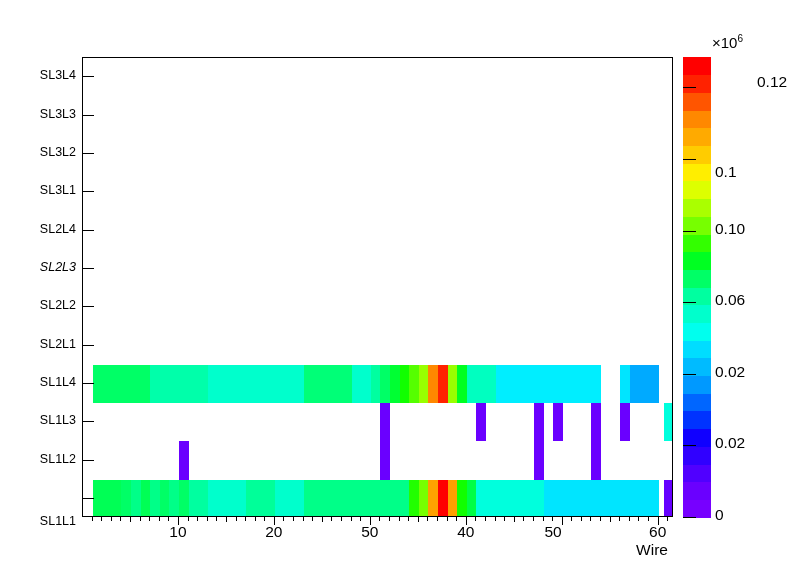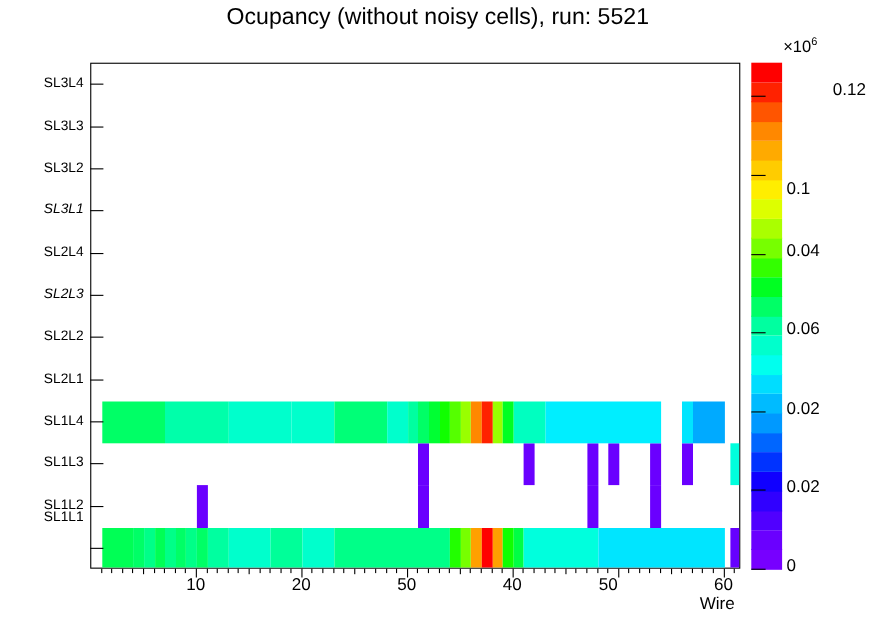--- a/index.html
+++ b/index.html
@@ -65,34 +65,31 @@
     position:absolute;left:712px;top:33px;font-size:15px;color:#000;
     white-space:nowrap;
   }
   #pexp sup{font-size:10px;vertical-align:super;}
 </style>
 </head>
 <body>
 
 <div id="root">
 
-  <div id="title">
-    <span id="title-inner">Ocupancy (without noisy cells), run: 5521</span>
-  </div>
 
   <div id="ylabels">
-      <div class="ylabel" style="top: 464px;">SL1L1</div>
+      <div class="ylabel" style="top: 515px;">SL1L1</div>
       <div class="ylabel" style="top: 452.5px;">SL1L2</div>
       <div class="ylabel" style="top: 414.167px;">SL1L3</div>
       <div class="ylabel" style="top: 375.833px;">SL1L4</div>
       <div class="ylabel" style="top: 337.5px;">SL2L1</div>
       <div class="ylabel" style="top: 299.167px;">SL2L2</div>
       <div class="ylabel" style="top: 260.833px; font-style: italic;">SL2L3</div>
       <div class="ylabel" style="top: 222.5px;">SL2L4</div>
-      <div class="ylabel" style="top: 184.167px; font-style: italic;">SL3L1</div>
+      <div class="ylabel" style="top: 184.167px;">SL3L1</div>
       <div class="ylabel" style="top: 145.833px;">SL3L2</div>
       <div class="ylabel" style="top: 107.5px;">SL3L3</div>
       <div class="ylabel" style="top: 69.1667px;">SL3L4</div>
     </div>
 
   <div id="frame">
     <div id="cells">
         <div class="cell" style="left: 9.59416px; width: 28.7825px; top: 421.667px; height: 38.3333px; background: rgb(0, 255, 85);"></div>
         <div class="cell" style="left: 38.3766px; width: 9.59416px; top: 421.667px; height: 38.3333px; background: rgb(0, 255, 102);"></div>
         <div class="cell" style="left: 47.9708px; width: 9.59416px; top: 421.667px; height: 38.3333px; background: rgb(0, 255, 136);"></div>
@@ -254,21 +251,21 @@
   <div id="pticks">
       <div class="ptick" style="top: 517px; left: 683px; width: 13px;"></div>
       <div class="plabel" style="top: 508px;">0</div>
       <div class="ptick" style="top: 445px; left: 683px; width: 13px;"></div>
       <div class="plabel" style="top: 436.405px;">0.02</div>
       <div class="ptick" style="top: 374px; left: 683px; width: 13px;"></div>
       <div class="plabel" style="top: 364.809px;">0.02</div>
       <div class="ptick" style="top: 302px; left: 683px; width: 13px;"></div>
       <div class="plabel" style="top: 293.214px;">0.06</div>
       <div class="ptick" style="top: 231px; left: 683px; width: 13px;"></div>
-      <div class="plabel" style="top: 221.619px;">0.04</div>
+      <div class="plabel" style="top: 221.619px;">0.10</div>
       <div class="ptick" style="top: 159px; left: 683px; width: 13px;"></div>
       <div class="plabel" style="top: 150.023px; margin-top: 15px;">0.1</div>
       <div class="ptick" style="top: 87px; left: 683px; width: 13px;"></div>
       <div class="plabel" style="top: 75px; margin-left: 42px;">0.12</div>
     </div>
 
 <div class="ytick" style="top: 498px;"></div>
     <div class="ytick" style="top: 460px;"></div>
     <div class="ytick" style="top: 421px;"></div>
     <div class="ytick" style="top: 383px;"></div>

